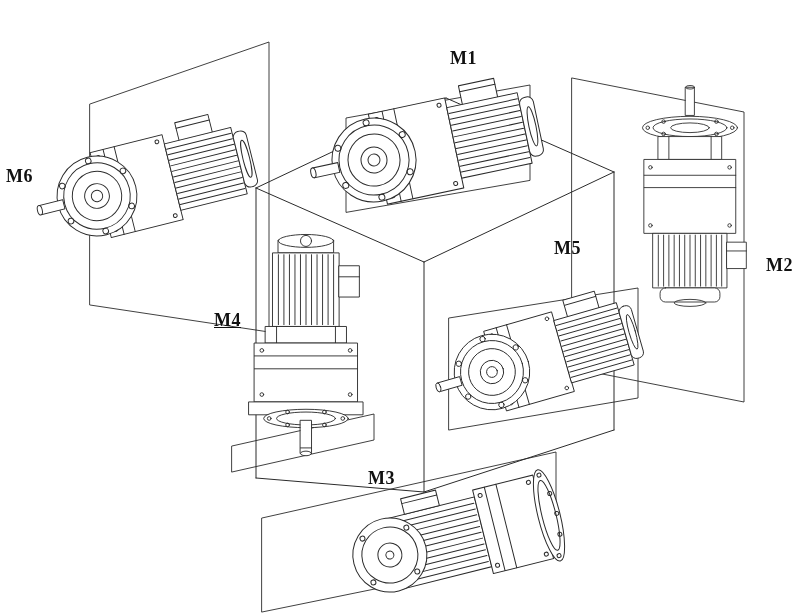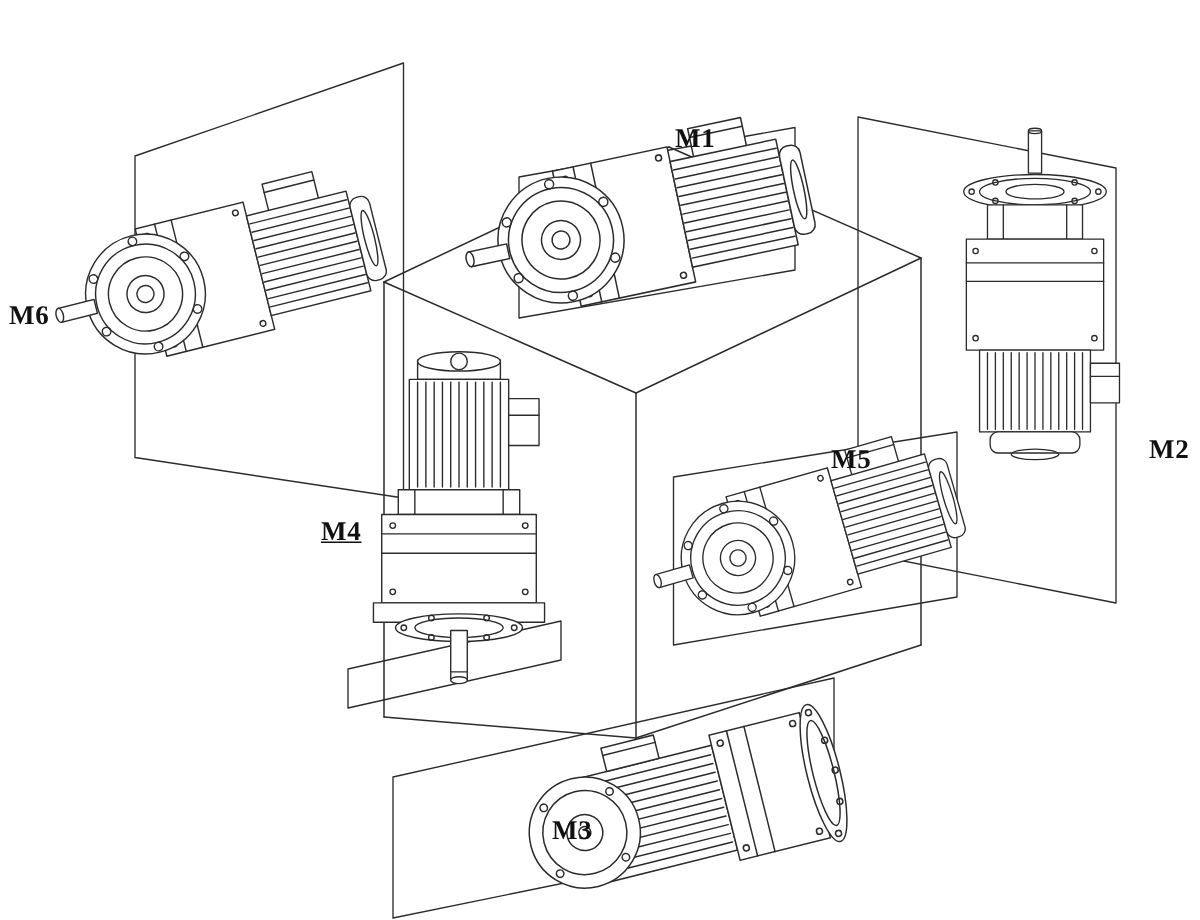--- a/index.html
+++ b/index.html
@@ -12,27 +12,26 @@
   }
   .stage svg{position:absolute;left:0;top:0;}
   .pos-label{
     position:absolute;
     font-weight:bold;
     font-size:18px;
     color:#111;
     letter-spacing:0.5px;
     user-select:none;
     white-space:nowrap;
-    margin-top:34px;
   }
   #lbl-m1{left:450px;top:48px;}
   #lbl-m2{left:766px;top:255px;text-align:center;}
-  #lbl-m3{left:368px;top:509px;}
+  #lbl-m3{left:368px;top:468px;}
   #lbl-m4{left:214px;top:310px;text-decoration:underline;}
-  #lbl-m5{left:554px;top:262px;}
+  #lbl-m5{left:554px;top:238px;}
   #lbl-m6{left:6px;top:166px;}
 </style>
 </head>
 <body>
 
 <div class="stage">
   <svg id="art" width="800" height="613" viewBox="0 0 800 613" fill="none" stroke="#2b2b2b" stroke-width="1" stroke-linecap="round" stroke-linejoin="round">
       <g>
         <line x1="256" y1="188" x2="446" y2="98"></line>
         <line x1="446" y1="98" x2="614" y2="172"></line>

